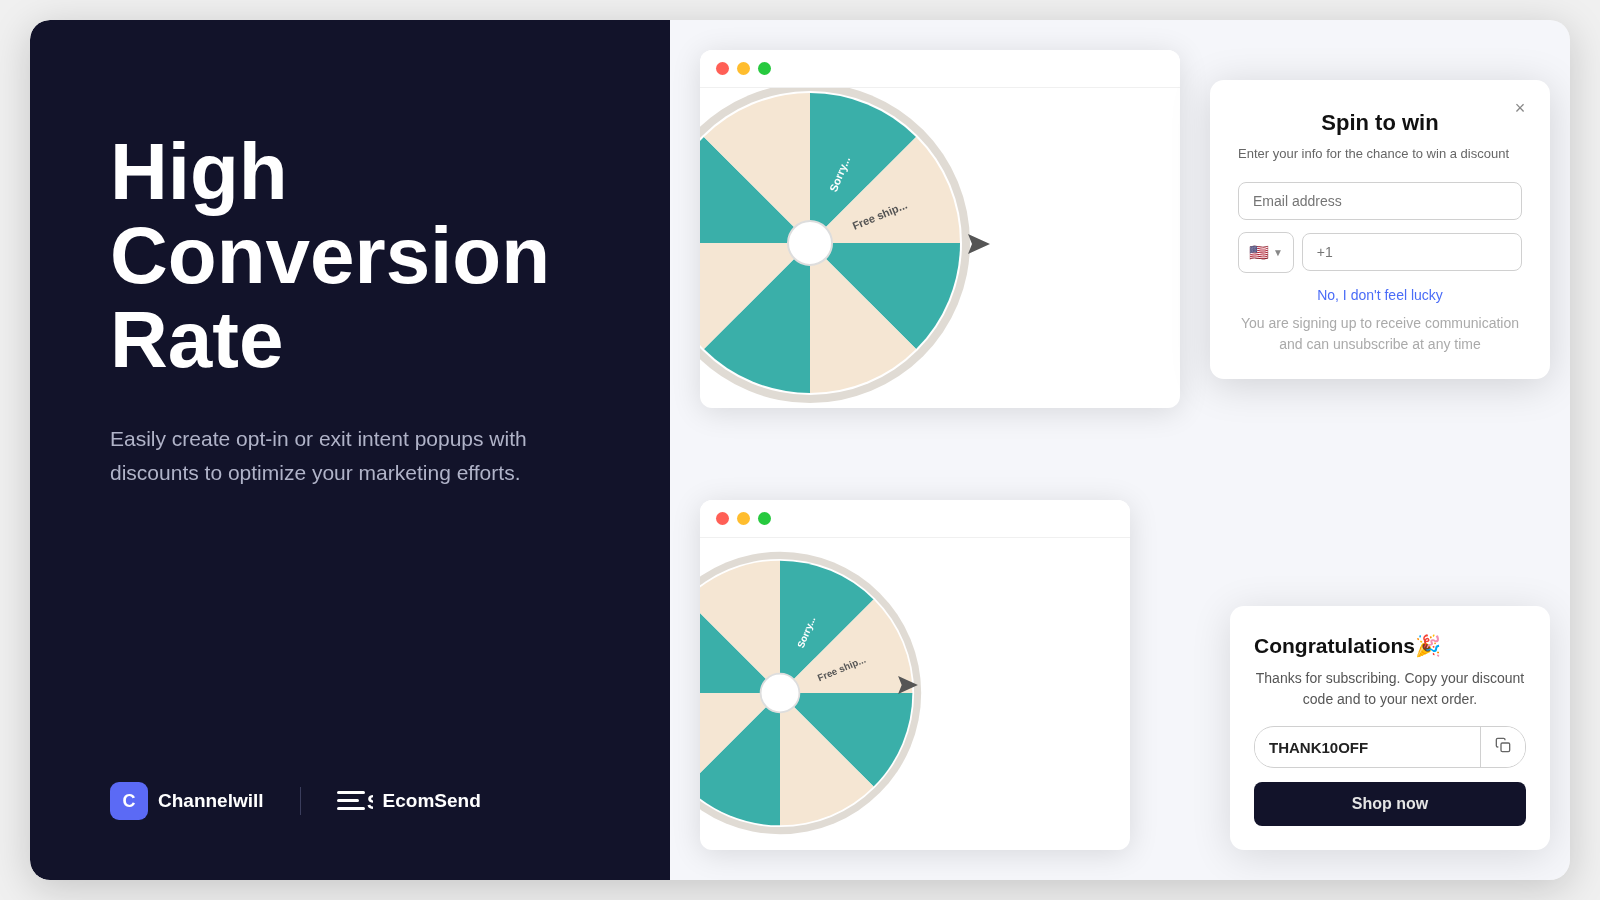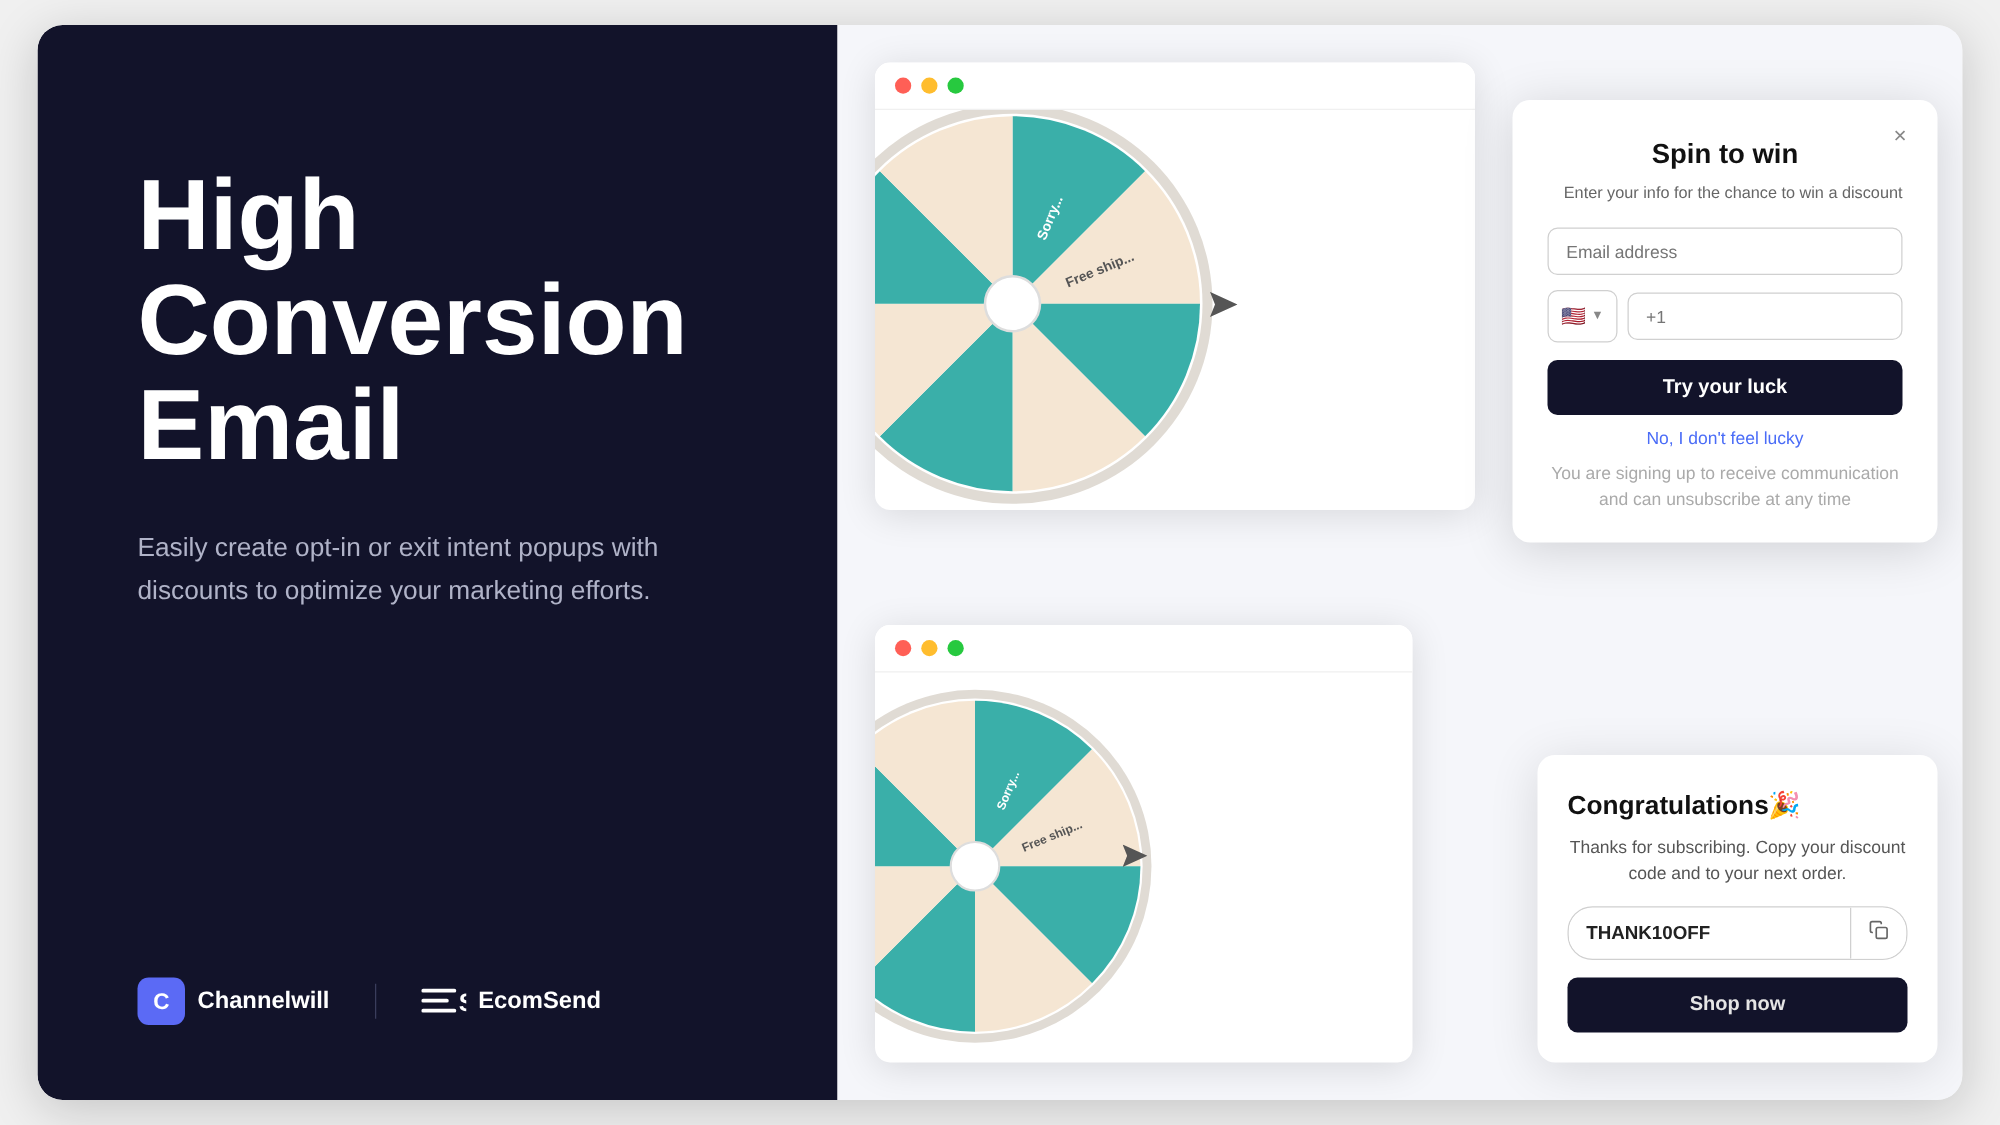--- a/index.html
+++ b/index.html
@@ -182,21 +182,21 @@
       font-size: 22px;
       font-weight: 700;
       color: #111;
       text-align: center;
       margin-bottom: 8px;
     }
 
     .spin-subtitle {
       font-size: 13px;
       color: #666;
-      text-align: right;
+      text-align: left;
       line-height: 1.5;
       margin-bottom: 18px;
     }
 
     .spin-input {
       width: 100%;
       border: 1.5px solid #d0d0d0;
       border-radius: 8px;
       padding: 10px 14px;
       font-size: 14px;
@@ -371,21 +371,21 @@
 </head>
 <body>
 
 <div class="main-container">
 
   <div class="left-panel">
     <div>
       <h1 class="hero-title">
         <span>High</span><br>
         <span>Conversion</span><br>
-        <span>Email</span>
+        <span>Rate</span>
       </h1>
       <p class="hero-subtitle">Easily create opt-in or exit intent popups with discounts to optimize your marketing efforts.</p>
     </div>
     <div class="brand-logos">
       <div class="brand-item">
         <div class="channelwill-icon">C</div>
         <span class="brand-name">Channelwill</span>
       </div>
       <div class="brand-divider"></div>
       <div class="brand-item ecomsend-icon">
@@ -494,21 +494,20 @@
       <h2 class="spin-title">Spin to win</h2>
       <p class="spin-subtitle">Enter your info for the chance to win a discount</p>
       <input class="spin-input" type="email" placeholder="Email address" style="">
       <div class="phone-row">
         <div class="flag-select">
           <span class="flag-emoji">🇺🇸</span>
           <span class="flag-arrow">▼</span>
         </div>
         <input class="phone-input" type="tel" placeholder="+1" style="">
       </div>
-      <button class="try-luck-btn">Try your luck</button>
       <a class="no-luck-link">No, I don't feel lucky</a>
       <p class="spin-disclaimer">You are signing up to receive communication and can unsubscribe at any time</p>
     </div>
 
     <div class="congrats-panel">
       <h2 class="congrats-title">Congratulations🎉</h2>
       <p class="congrats-text">Thanks for subscribing. Copy your discount code and to your next order.</p>
       <div class="discount-row">
         <span class="discount-code">THANK10OFF</span>
         <button class="copy-btn">

